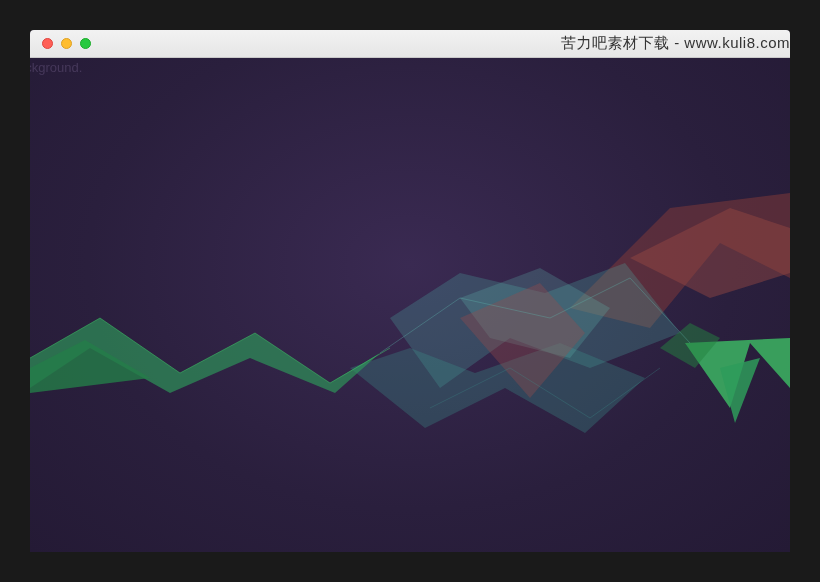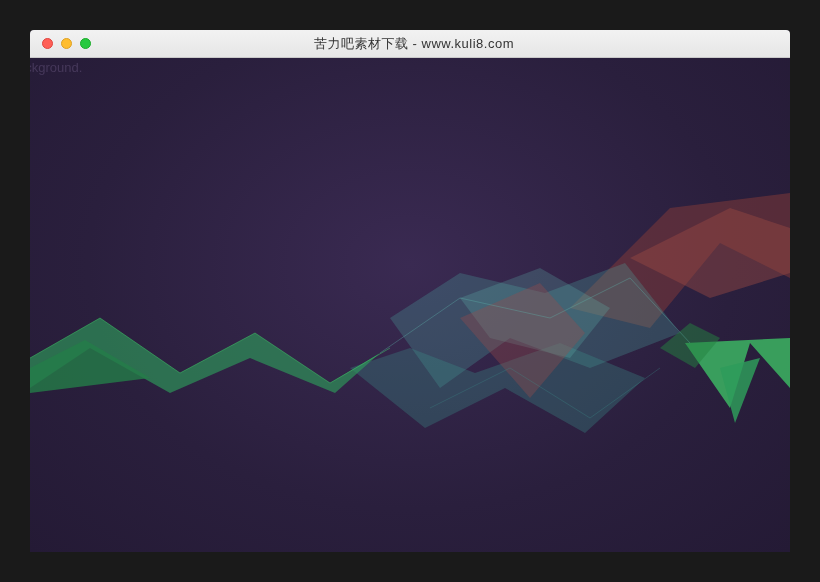--- a/index.html
+++ b/index.html
@@ -38,22 +38,22 @@
   }
   .light {
     width: 11px; height: 11px; border-radius: 50%;
   }
   .light.red { background: #ff5f56; border: 0.5px solid #e0443e; }
   .light.yellow { background: #ffbd2e; border: 0.5px solid #dea123; }
   .light.green { background: #27c93f; border: 0.5px solid #1aab29; }
   .title {
     position: absolute;
     left: 8px; right: 0;
-    text-align: center;
-    font-size: 13px;
+    text-align: right;
+    font-size: 15px;
     color: #333;
     letter-spacing: 0.5px;
     pointer-events: none;
   }
   .content {
     position: absolute;
     top: 28px; left: 0; right: 0; bottom: 0;
   }
   .bg-text {
     position: absolute;

